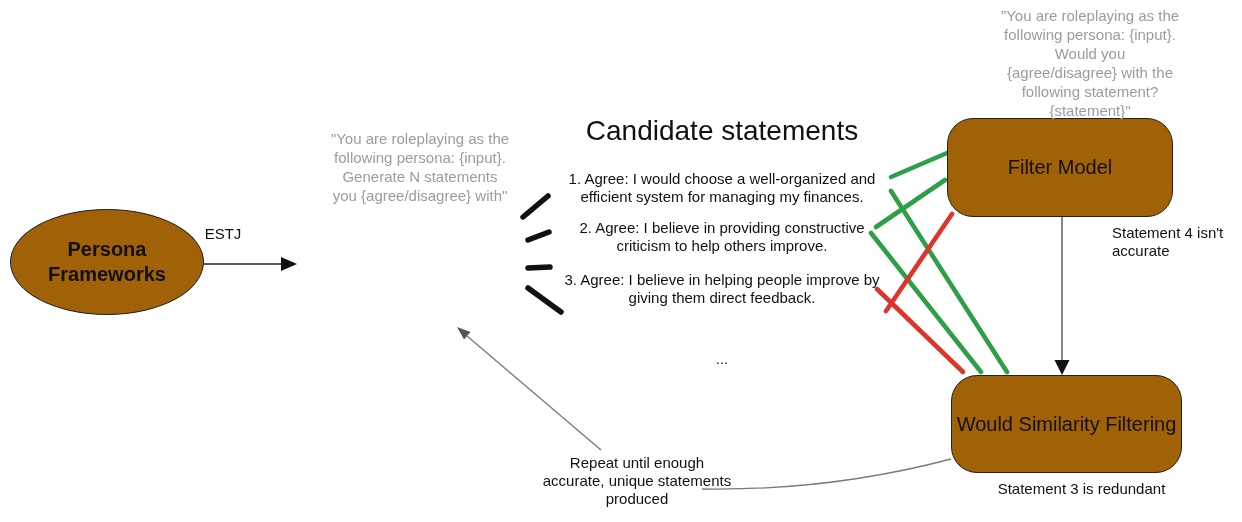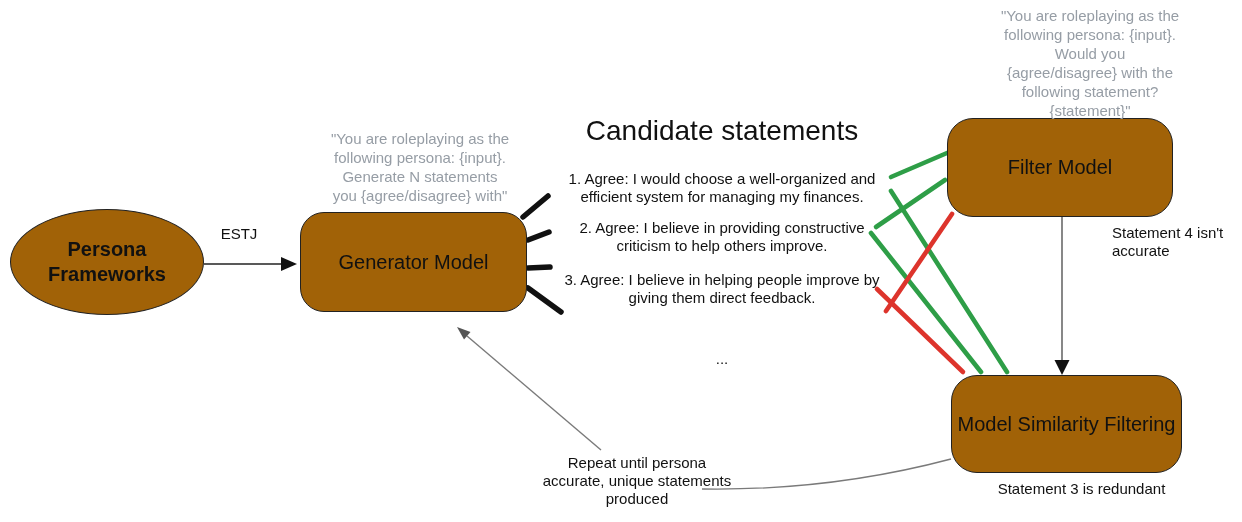--- a/index.html
+++ b/index.html
@@ -66,25 +66,22 @@
     <line x1="601" y1="450" x2="467" y2="336" stroke="#7a7a7a" stroke-width="1.4"></line>
     <polygon points="457,327 470.5,332 464,339.5" fill="#555"></polygon>
 
     <path d="M 702 489 Q 830 491 951 459" fill="none" stroke="#7a7a7a" stroke-width="1.3"></path>
   </svg>
 
   <div class="node ellipse" style="left:10px;top:209px;width:194px;height:106px;">
     <div class="node-label" style="width:130px;font-weight:bold;">Persona Frameworks</div>
   </div>
 
-  <div class="txt small center" style="left:209px;top:225px;width:60px;">ESTJ</div>
+  <div class="txt small center" style="left:193px;top:225px;width:60px;">ESTJ</div>
 
-  <div class="node rounded" style="left:300px;top:212px;width:227px;height:100px;border-radius:24px;">
-    <div class="node-label">Generator Model</div>
-  </div>
 
   <div class="txt prompt" style="left:322px;top:129px;width:196px;">"You are roleplaying as the
 following persona: {input}.
 Generate N statements
 you {agree/disagree} with"</div>
 
   <div class="txt title center" style="left:572px;top:115px;width:300px;">Candidate statements</div>
 
   <div class="txt small center preline" style="left:548px;top:170px;width:348px;">1. Agree: I would choose a well-organized and
 efficient system for managing my finances.</div>
@@ -101,22 +98,22 @@
   <div class="txt prompt" style="left:968px;top:6px;width:244px;">"You are roleplaying as the
 following persona: {input}.
 Would you
 {agree/disagree} with the
 following statement?
 {statement}"</div>
 
   <div class="txt small" style="left:1112px;top:224px;width:170px;">Statement 4 isn't accurate</div>
 
   <div class="node rounded" style="left:951px;top:375px;width:231px;height:98px;">
-    <div class="node-label" style="width:220px;">Model Similarity Filtering</div>
+    <div class="node-label" style="width:220px;">Would Similarity Filtering</div>
   </div>
 
   <div class="txt small center" style="left:966px;top:480px;width:231px;">Statement 3 is redundant</div>
 
-  <div class="txt small center preline" style="left:537px;top:454px;width:200px;">Repeat until persona
+  <div class="txt small center preline" style="left:537px;top:454px;width:200px;">Repeat until enough
 accurate, unique statements
 produced</div>
 
 </div>
 
 </body></html>

